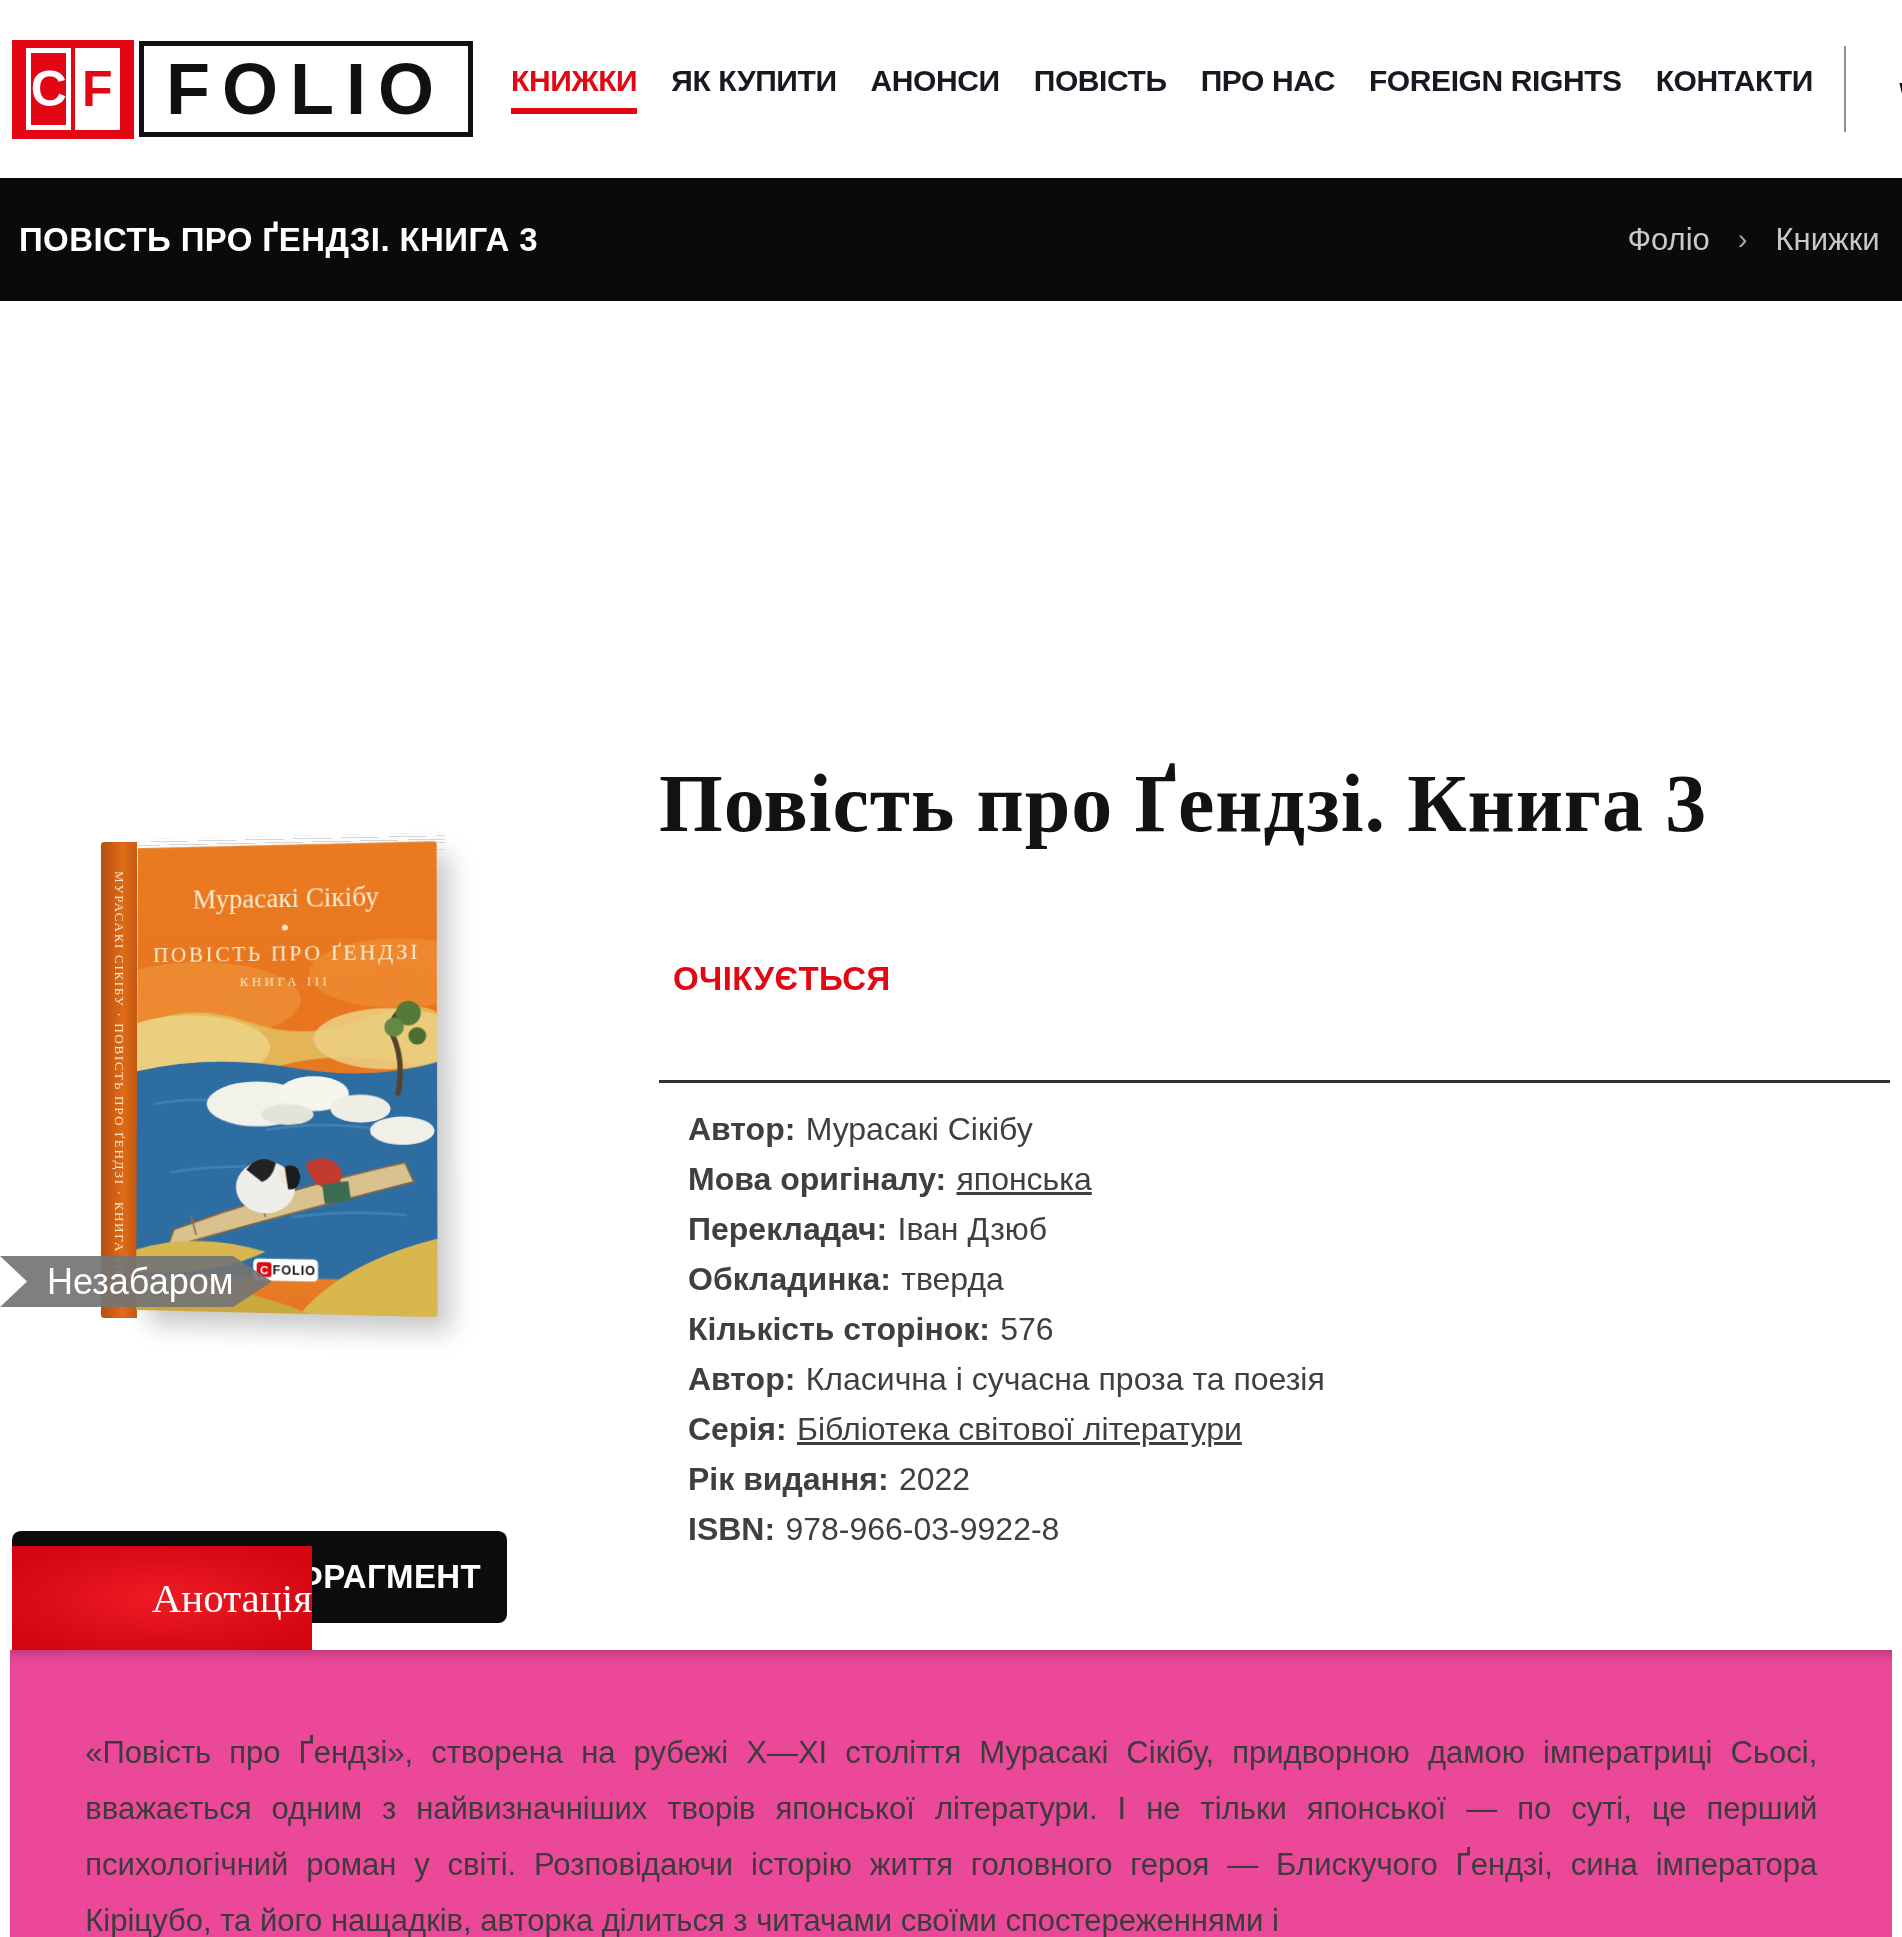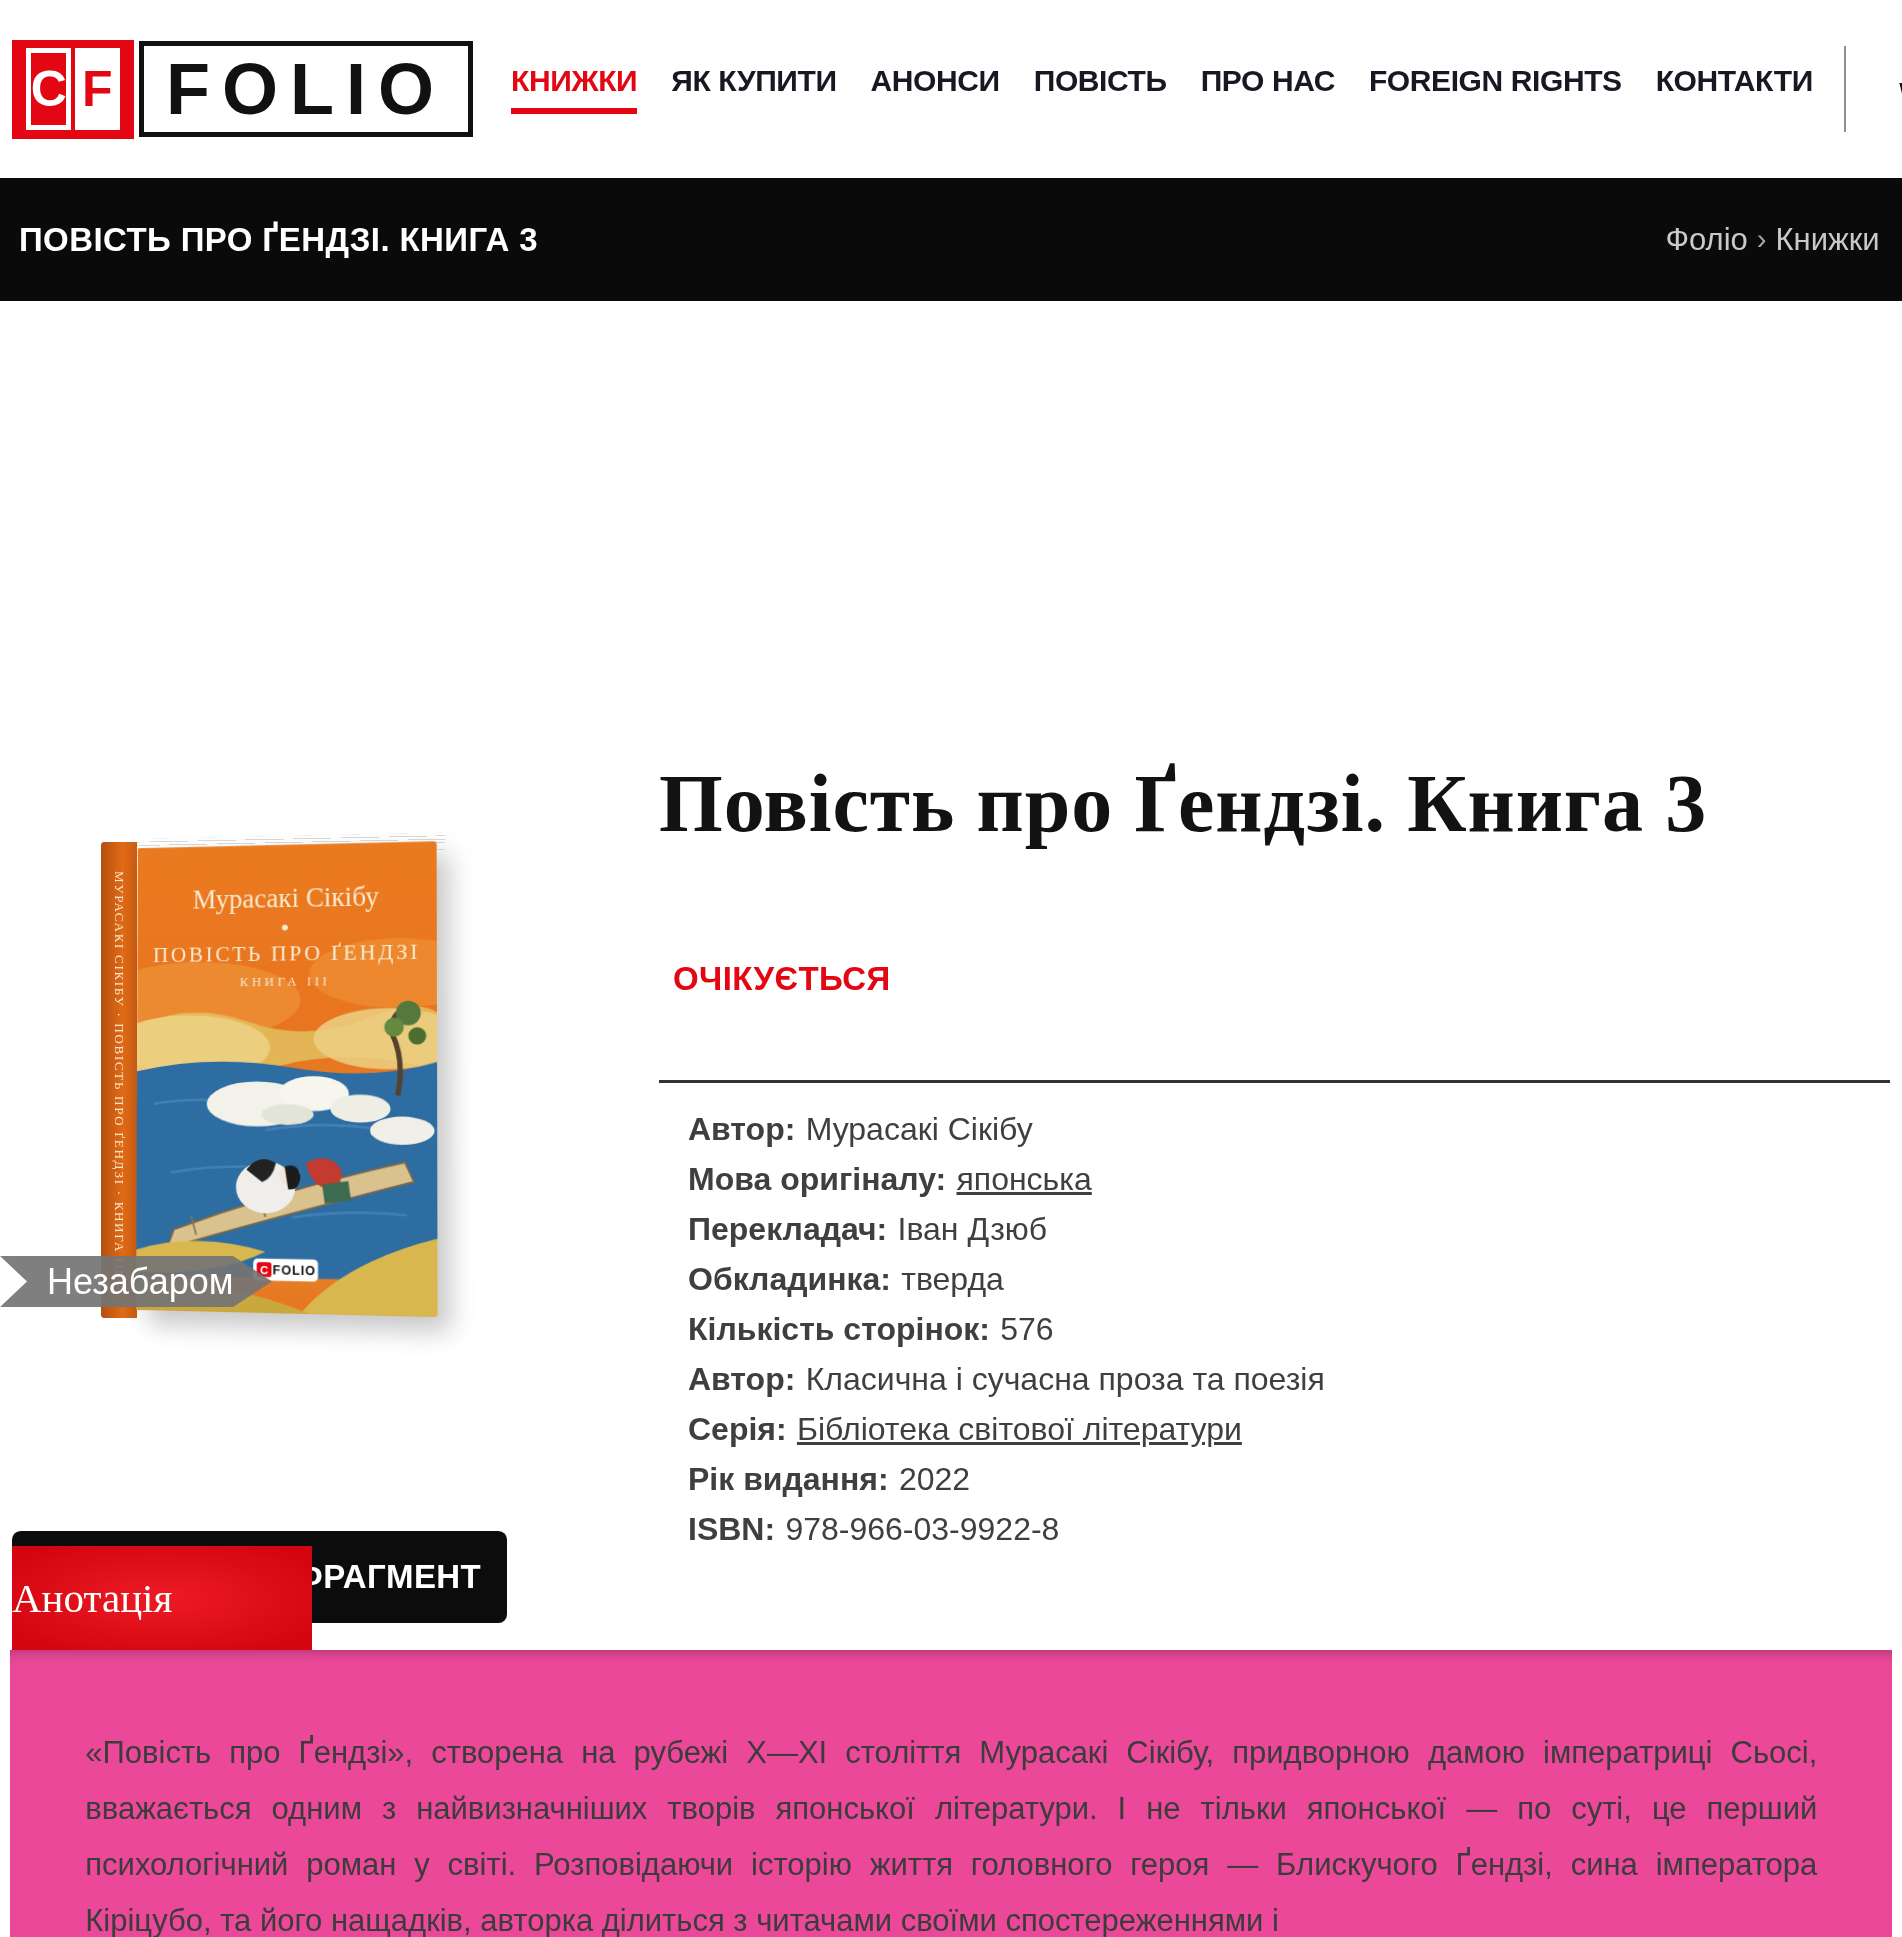--- a/index.html
+++ b/index.html
@@ -20,21 +20,21 @@
   .nav a{display:block;text-decoration:none;color:#181822;font-weight:bold;font-size:30px;letter-spacing:-0.4px;
     padding-bottom:10.3px;border-bottom:6px solid transparent;cursor:pointer;white-space:nowrap;}
   .nav a.active{color:#e30613;border-bottom-color:#e30613;}
   .hdr-right{margin-left:auto;display:flex;align-items:center;padding-right:26px;}
   .hdr-divider{width:1.7px;height:86px;background:#8f8f8f;margin:0 45px 0 31px;}
   .cart{position:relative;cursor:pointer;margin-right:51px;}
   
   .blackbar{height:123px;background:#0a0a0a;display:flex;align-items:center;justify-content:space-between;
     padding:0 19px;box-sizing:border-box;}
   .blackbar .btitle{color:#fff;font-size:33px;font-weight:bold;letter-spacing:0.4px;}
-  .crumbs{display:flex;align-items:center;gap:9px;font-size:31px;color:#c9c9c9;padding-right:3.4px;}
+  .crumbs{display:flex;align-items:center;gap:28px;font-size:31px;color:#c9c9c9;padding-right:3.4px;}
   .crumbs a{color:#c9c9c9;text-decoration:none;cursor:pointer;}
   .crumbs .sep{color:#a5a5a5;font-size:29px;}
   
   .main{position:relative;height:1349px;}
   .ptitle{position:absolute;left:659px;top:401px;width:1199px;font-family:"Liberation Serif", serif;
     font-size:82px;color:#121212;letter-spacing:0.9px;white-space:nowrap;}
   .avail{position:absolute;left:673px;top:659px;color:#e30613;font-weight:bold;font-size:33px;letter-spacing:0.4px;}
   .hrline{position:absolute;left:659px;top:779px;width:1231px;height:0;border-top:3.4px solid #30343a;}
   .details{position:absolute;left:688px;top:812px;width:1231px;font-size:32px;color:#3f3f3f;}
   .detail-row{margin-bottom:17px;line-height:33px;}
@@ -59,21 +59,21 @@
     clip-path:polygon(0 0,233px 0,272px 50%,233px 100%,0 100%,27px 50%);
     display:flex;align-items:center;justify-content:center;z-index:5;}
   .ribbon span{color:#fff;font-size:36px;padding-left:8.6px;}
   .frag-btn{position:absolute;left:12px;top:1230px;width:495px;height:92px;background:#0c0c0c;border:none;
     border-radius:8.6px;color:#fff;font-family:"Liberation Sans", sans-serif;font-weight:bold;font-size:33px;
     letter-spacing:0.4px;cursor:pointer;display:flex;align-items:center;justify-content:center;}
   
   .anno{position:absolute;left:0;top:1546px;width:1902px;}
   .anno-tab{position:absolute;left:12px;top:0;width:300px;height:104px;
     background:radial-gradient(ellipse at center,#ed1b24 0%,#d40511 85%);
-    display:flex;align-items:center;justify-content:flex-start;z-index:2;}
+    display:flex;align-items:center;justify-content:flex-end;z-index:2;}
   .anno-tab span{color:#fff;font-family:"Liberation Serif", serif;font-size:41px;}
   .anno-box{position:absolute;left:10.3px;top:104px;width:1882px;height:287px;background:#ec4899;
     box-shadow:inset 0 12px 13.7px -10.3px rgba(0,0,0,0.28);box-sizing:border-box;
     padding:75px 75px 0 75px;overflow:hidden;}
   .anno-box p{margin:0;font-size:31px;line-height:56px;text-align:justify;color:#3c3c3c;}
 </style>
 </head>
 <body>
 
 <header class="header">

